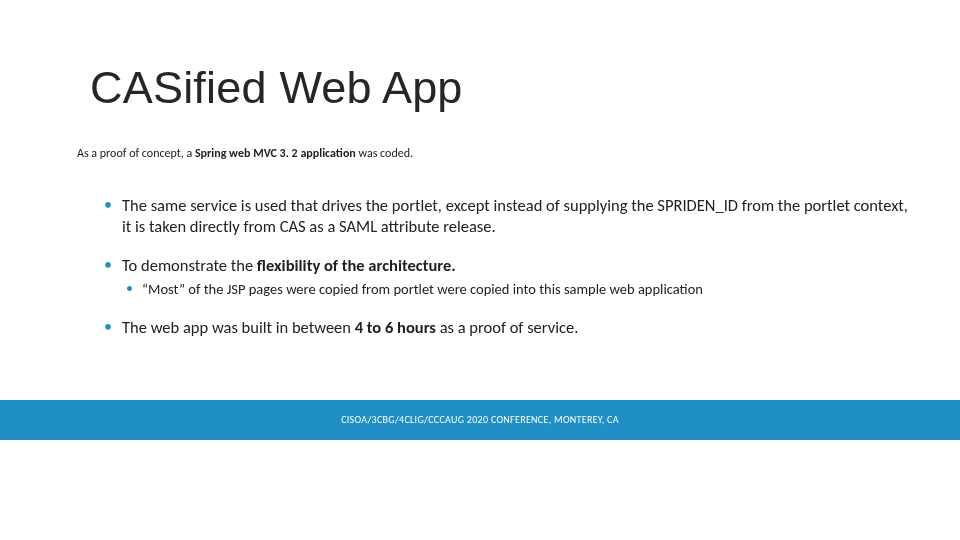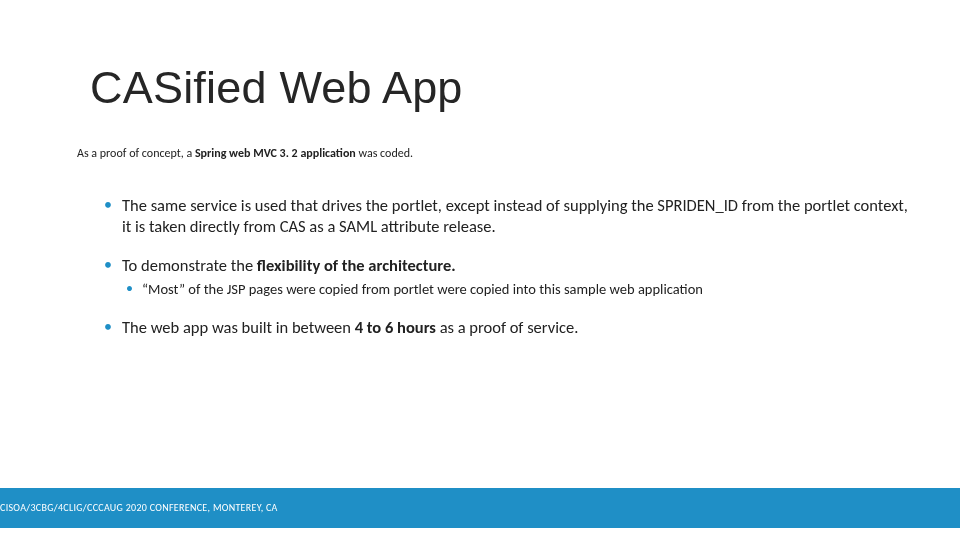--- a/index.html
+++ b/index.html
@@ -9,21 +9,21 @@
     height: 540px;
     background: #ffffff;
     font-family: "Segoe UI", "Calibri", Arial, sans-serif;
     color: #222;
     overflow: hidden;
     position: relative;
   }
   .slide {
     position: relative;
     width: 960px;
-    height: 528px;
+    height: 440px;
     box-sizing: border-box;
   }
   .title {
     position: absolute;
     left: 90px;
     top: 62px;
     font-size: 45px;
     font-weight: 300;
     letter-spacing: 0.2px;
     color: #262626;
@@ -87,20 +87,21 @@
   .bottom-bar {
     position: absolute;
     left: 0;
     bottom: 0;
     width: 960px;
     height: 40px;
     background: #1f8fc6;
     color: #ffffff;
     font-size: 10px;
     letter-spacing: 0.3px;
+    text-align: center;
     line-height: 40px;
   }
 </style>
 </head>
 <body>
 
 <div class="slide">
 
   <div class="title">CASified Web App</div>
 

